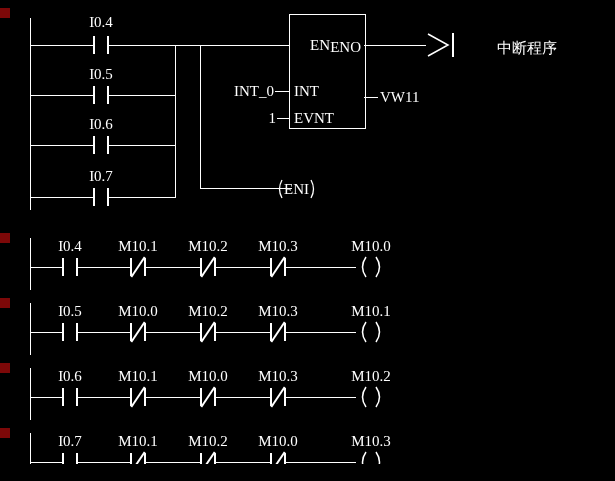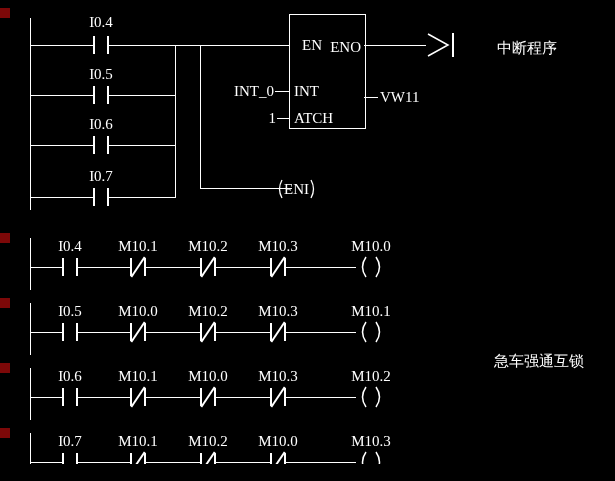--- a/index.html
+++ b/index.html
@@ -80,24 +80,24 @@
       <svg width="7" height="20" viewBox="0 0 7 20">
           <path d="M6 1 Q1 10 6 19" fill="none" stroke="currentColor" stroke-width="1.3"></path>
         </svg>
       <span>ENI</span>
       <svg width="7" height="20" viewBox="0 0 7 20">
           <path d="M1 1 Q6 10 1 19" fill="none" stroke="currentColor" stroke-width="1.3"></path>
         </svg>
     </div>
 
     <div class="box" style="left:289px;top:14px;width:75px;height:113px">
-      <div class="pin" style="left:12px;top:23px">EN</div>
+      <div class="pin" style="left:20px;top:23px">EN</div>
       <div class="pin" style="right:4px;top:25px">ENO</div>
       <div class="pin" style="left:4px;top:69px">INT</div>
-      <div class="pin" style="left:4px;top:96px">ATCH</div>
+      <div class="pin" style="left:4px;top:96px">EVNT</div>
     </div>
 
     <div class="rlbl" style="left:222px;top:83px;width:52px">INT_0</div>
     <div class="hl" style="left:275px;top:91px;width:14px"></div>
     <div class="rlbl" style="left:240px;top:110px;width:36px">1</div>
     <div class="hl" style="left:277px;top:118px;width:12px"></div>
     <div class="hl" style="left:364px;top:97px;width:14px"></div>
     <div class="tl" style="left:380px;top:89px">VW11</div>
 
     <div class="hl" style="left:364px;top:45px;width:62px"></div>
@@ -258,17 +258,16 @@
       </div>
     <div class="hl" style="left:286px;top:31px;width:70px"></div>
     <div class="coil" style="left:356px;top:18px">
       <svg width="30" height="26" viewBox="0 0 30 26">
           <path d="M10 3 Q3 13 10 23" fill="none" stroke="currentColor" stroke-width="1.5"></path>
           <path d="M20 3 Q27 13 20 23" fill="none" stroke="currentColor" stroke-width="1.5"></path>
         </svg>
     </div>
   </div>
 
-  <div class="comment" style="left:494px;top:352px">急车强通互锁</div>
 
   <div class="hl" style="left:30px;top:477px;width:582px"></div>
 
 </div>
 
 </body></html>

